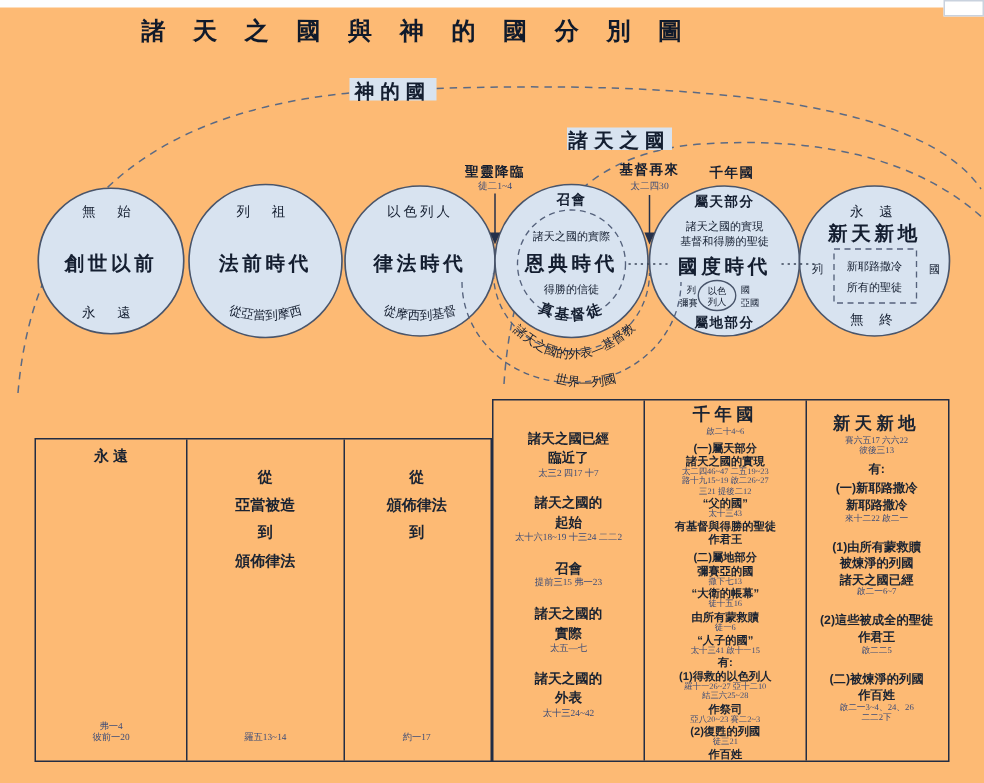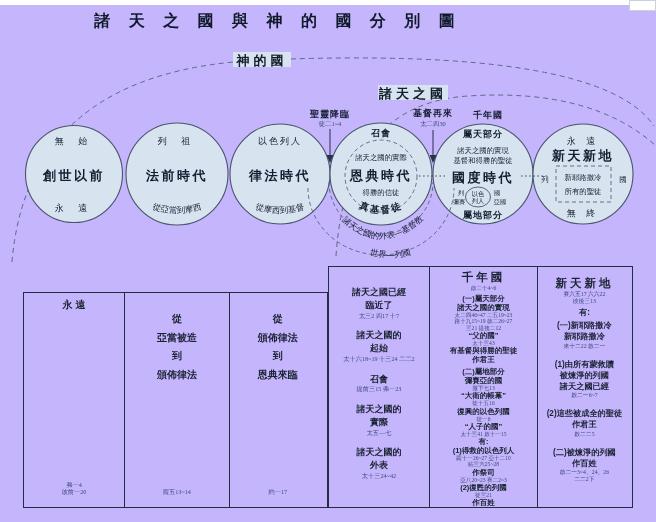--- a/index.html
+++ b/index.html
@@ -1,17 +1,17 @@
 <!DOCTYPE html>
 <html><head>
 <meta charset="utf-8">
 <style>
   * { box-sizing: border-box; margin: 0; padding: 0; }
   html,body { background:#ffffff; }
-  .stage{position:relative;width:656px;height:522px;background:#c4b5fd;overflow:hidden;
+  .stage{position:relative;width:656px;height:522px;background:#fdba74;overflow:hidden;
          font-family:"Liberation Sans",sans-serif;color:#1a2332;}
   .edge-strip{position:absolute;left:0;top:0;width:656px;height:5px;background:#fdfdfd;}
   .corner-box{position:absolute;right:0;top:0;width:27px;height:11px;background:#ffffff;border:1px solid #c9d2de;}
   .title{position:absolute;left:0;top:11px;width:556px;text-align:center;
          font-size:16px;font-weight:bold;letter-spacing:7px;color:#101a2b;}
   svg.diagram{position:absolute;left:0;top:0;}
 
   
   .dash{fill:none;stroke:#5b6a84;stroke-width:1;stroke-dasharray:5 4;}
   .dash2{fill:none;stroke:#55627c;stroke-width:0.9;stroke-dasharray:4 3;}
@@ -169,21 +169,20 @@
         <div class="tl c big lh2">亞當被造</div>
         <div class="tl c big lh2">到</div>
         <div class="tl c big lh2">頒佈律法</div>
         <div class="tl r push pb6">羅五13~14</div>
       </div>
     <div class="cell col3">
 
     <div class="tl c big lh2 mtB">從</div>
         <div class="tl c big lh2">頒佈律法</div>
         <div class="tl c big lh2">到</div>
-        <div class="tl c big lh2">恩典來臨</div>
         <div class="tl r push pb6">約一17</div>
       </div>
   </div>
 
   <div class="tblB">
     <div class="cell col4">
 
     <div class="tl c mtC">諸天之國已經</div>
         <div class="tl c">臨近了</div>
         <div class="tl r">太三2 四17 十7</div>
@@ -210,21 +209,21 @@
         <div class="tl r">三21 提後二12</div>
         <div class="tl c">“父的國”</div>
         <div class="tl r">太十三43</div>
         <div class="tl c">有基督與得勝的聖徒</div>
         <div class="tl c">作君王</div>
         <div class="tl c g">(二)屬地部分</div>
         <div class="tl c">彌賽亞的國</div>
         <div class="tl r">撒下七13</div>
         <div class="tl c">“大衛的帳幕”</div>
         <div class="tl r">徒十五16</div>
-        <div class="tl c">復興的以色列國</div>
+        <div class="tl c">由所有蒙救贖</div>
         <div class="tl r">徒一6</div>
         <div class="tl c">“人子的國”</div>
         <div class="tl r">太十三41 啟十一15</div>
         <div class="tl c">有:</div>
         <div class="tl c">(1)得救的以色列人</div>
         <div class="tl r">羅十一26~27 亞十二10</div>
         <div class="tl r">結三六25~28</div>
         <div class="tl c">作祭司</div>
         <div class="tl r">亞八20~23 賽二2~3</div>
         <div class="tl c">(2)復甦的列國</div>

